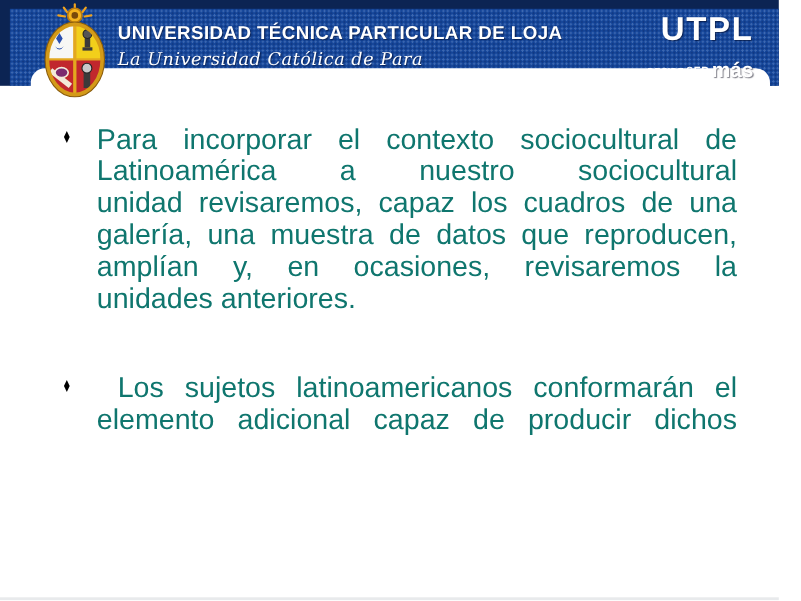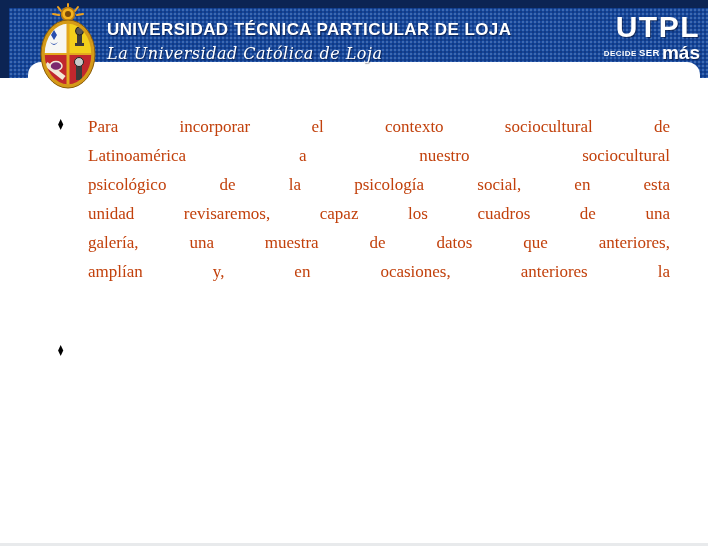--- a/index.html
+++ b/index.html
@@ -33,27 +33,27 @@
     font-family:"Liberation Sans", sans-serif; font-weight:bold;
     font-size:17px; letter-spacing:0.4px; white-space:nowrap;
     text-shadow:1px 1px 1px rgba(0,0,20,0.45);
   }
   .uni-sub {
     font-family:"DejaVu Serif", serif; font-style:italic;
     font-size:16px; margin-top:4px; letter-spacing:0.5px;
     text-shadow:1px 1px 1px rgba(0,0,20,0.45);
   }
 
-  .utpl-logo { position:absolute; top:12px; right:28px; z-index:4; color:#ffffff; text-align:right; }
+  .utpl-logo { position:absolute; top:12px; right:43px; z-index:4; color:#ffffff; text-align:right; }
   .utpl-acronym {
     font-family:"Liberation Sans", sans-serif; font-weight:bold;
     font-size:30px; line-height:1; letter-spacing:1.5px;
     text-shadow:1px 1px 1px rgba(0,0,20,0.5);
   }
-  .utpl-tagline { margin-top:1px; white-space:nowrap; line-height:1; }
+  .utpl-tagline { margin-top:13px; white-space:nowrap; line-height:1; }
   .tag-decide, .tag-ser {
     font-family:"Liberation Sans", sans-serif; font-weight:bold;
     font-size:8px; letter-spacing:0.5px; vertical-align:2px;
   }
   .tag-ser { font-size:9.5px; margin-left:2px; }
   .tag-mas {
     font-family:"Liberation Sans", sans-serif; font-weight:bold;
     font-size:19px; margin-left:2px; vertical-align:-1px;
     text-shadow:1px 1px 1px rgba(0,0,20,0.5);
   }
@@ -61,22 +61,22 @@
   
   .content { position:absolute; top:112px; left:48px; width:622px; }
   .bullet-item { position:relative; padding-left:40px; }
   .bullet-item.second { margin-top:52px; }
   .bullet-glyph {
     position:absolute; left:6px; top:4px;
     font-size:15px; color:#000;
     display:inline-block; transform:scaleX(0.62);
   }
   .tline {
-    font-family:Liberation Serif, serif;
-    font-size:17px; line-height:29px; color:#c2410c;
+    font-family:Liberation Sans, sans-serif;
+    font-size:26px; line-height:29px; color:#0f766e;
     text-align:justify; text-align-last:justify;
   }
   .tline.last { text-align:left; text-align-last:left; }
 
   .bottom-edge {
     position:absolute; left:0; bottom:0; width:728px; height:3px;
     background:#e8eaec;
   }
 </style>
 </head>
@@ -127,43 +127,45 @@
           <line x1="32" y1="18" x2="32" y2="86" stroke="#e3a81f" stroke-width="3"></line>
           <line x1="5" y1="52" x2="59" y2="52" stroke="#e3a81f" stroke-width="2"></line>
         </g>
         <ellipse cx="32" cy="52" rx="25" ry="32" fill="none" stroke="#d49a18" stroke-width="3.5"></ellipse>
         <ellipse cx="32" cy="52" rx="27" ry="34" fill="none" stroke="#8a5c0c" stroke-width="1"></ellipse>
       </svg>
     </div>
 
     <div class="title-block">
       <div class="uni-name">UNIVERSIDAD TÉCNICA PARTICULAR DE LOJA</div>
-      <div class="uni-sub">La Universidad Católica de Loja</div>
+      <div class="uni-sub">La Universidad Católica de Para</div>
     </div>
 
     <div class="utpl-logo">
       <div class="utpl-acronym">UTPL</div>
       <div class="utpl-tagline">
         <span class="tag-decide">DECIDE</span><span class="tag-ser">SER</span><span class="tag-mas">más</span>
       </div>
     </div>
   </div>
 
   <div class="content">
 
     <div class="bullet-item">
       <span class="bullet-glyph">♦</span>
       <div class="tline">Para incorporar el contexto sociocultural de</div>
       <div class="tline">Latinoamérica a nuestro sociocultural</div>
-      <div class="tline">psicológico de la psicología social, en esta</div>
       <div class="tline">unidad revisaremos, capaz los cuadros de una</div>
-      <div class="tline">galería, una muestra de datos que anteriores,</div>
-      <div class="tline">amplían y, en ocasiones, anteriores la</div>
+      <div class="tline">galería, una muestra de datos que reproducen,</div>
+      <div class="tline">amplían y, en ocasiones, revisaremos la</div>
+      <div class="tline last">unidades anteriores.</div>
     </div>
 
     <div class="bullet-item second">
       <span class="bullet-glyph">♦</span>
+      <div class="tline">&nbsp;Los sujetos latinoamericanos conformarán el</div>
+      <div class="tline">elemento adicional capaz de producir dichos</div>
     </div>
 
   </div>
 
   <div class="bottom-edge"></div>
 </div>
 
 </body></html>

